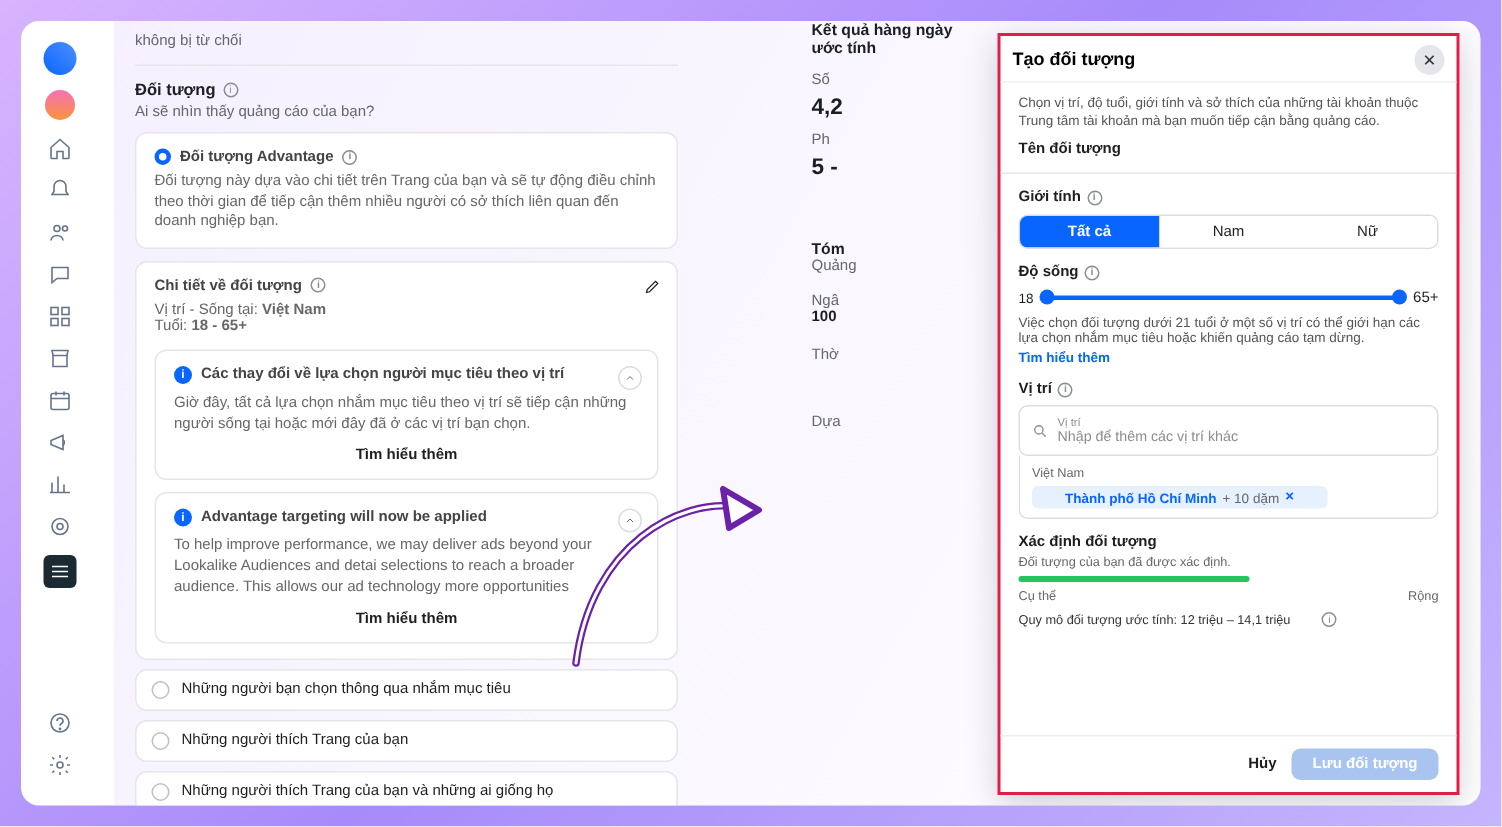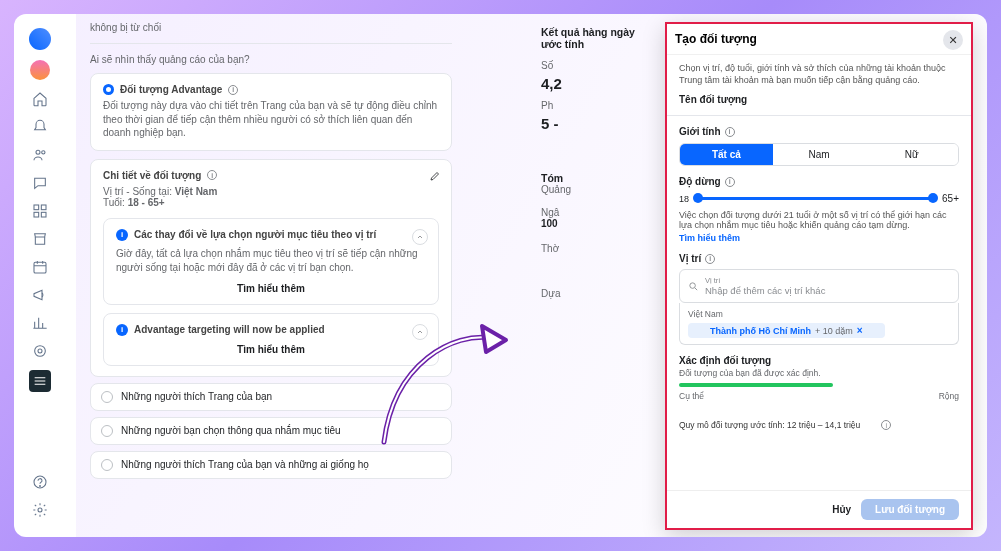--- a/index.html
+++ b/index.html
@@ -45,25 +45,25 @@
 .link{color:#0866ff;font-size:9px;font-weight:600;margin-top:3px;display:inline-block}
 .loc-in{border:1px solid #dadde1;border-radius:6px;padding:6px 8px;margin-top:5px;display:flex;align-items:center;gap:6px}
 .loc-in svg{width:11px;height:11px;stroke:#8a8d91;fill:none;stroke-width:2}
 .loc-in .ph{font-size:9.5px;color:#8a8d91}
 .loc-in .ph-top{font-size:7.5px;color:#8a8d91}
 .chipbox{border:1px solid #dadde1;border-radius:0 0 6px 6px;border-top:0;padding:6px 8px;font-size:9px}
 .chip{display:inline-flex;align-items:center;gap:4px;background:#e7f0fd;color:#0866ff;border-radius:4px;padding:2px 22px;font-size:9px;font-weight:600}
 .chip .x{color:#0866ff;font-size:10px}
 .def-bar{height:4px;background:#22c55e;border-radius:2px;margin-top:5px;width:55%}
 .def-row{display:flex;justify-content:space-between;font-size:8.5px;color:#65676b;margin-top:4px}
-.est{font-size:8.5px;color:#333;margin-top:19px;display:flex;align-items:flex-start;gap:21px}
+.est{font-size:8.5px;color:#333;margin-top:6px;display:flex;align-items:flex-start;gap:21px}
 .rp-foot{border-top:1px solid #eee;padding:8px 12px;display:flex;justify-content:flex-end;gap:10px;align-items:center}
 .btn-cancel{font-size:10px;color:#1c1e21;font-weight:600}
 .btn-save{font-size:10px;background:#a9c4ef;color:#fff;padding:5px 14px;border-radius:6px;font-weight:600}
-.bg-peek{position:absolute;right:336px;top:12px;width:110px;color:#444}
+.bg-peek{position:absolute;right:336px;top:0;width:110px;color:#444}
 .bg-peek .hk{font-size:10.5px;font-weight:700;color:#1c1e21}
 .bg-peek .bignum{font-size:15px;font-weight:700;color:#1c1e21;margin-top:4px}
 .arrow-svg{position:absolute;left:360px;top:288px;width:140px;height:150px;pointer-events:none}
 hr.sep{border:0;border-top:1px solid #e4e6eb;margin:10px 0}
 .left-col{width:362px}
 </style>
 </head>
 <body>
 
 <div class="stage">
@@ -151,20 +151,24 @@
           </svg>
         </div>
     <div style="height:8px"></div>
   </nav>
 
   <main class="content">
     <div class="left-col">
     <div class="small">không bị từ chối</div>
     <hr class="sep">
 
+    <div style="display:flex;align-items:center;gap:5px">
+      <span class="h-small">Đối tượng</span>
+      <span class="info-ring">i</span>
+    </div>
     <div class="small" style="margin-top:3px">Ai sẽ nhìn thấy quảng cáo của bạn?</div>
 
     <div class="card">
       <div class="card-header">
         <span style="width:11px;height:11px;border:3px solid #0866ff;border-radius:50%;background:#fff"></span>
         <span>Đối tượng Advantage</span>
         <span class="info-ring">i</span>
       </div>
       <div class="small" style="margin-top:4px;line-height:1.35">Đối tượng này dựa vào chi tiết trên Trang của bạn và sẽ tự động điều chỉnh theo thời gian để tiếp cận thêm nhiều người có sở thích liên quan đến doanh nghiệp bạn.</div>
     </div>
@@ -203,31 +207,32 @@
       <div class="card" style="margin-top:8px">
         <div class="chev">
                 <svg viewBox="0 0 24 24">
                   <path d="M6 15l6-6 6 6"></path>
                 </svg>
               </div>
         <div class="card-header">
                 <span class="info-dot">i</span>
                 <span>Advantage targeting will now be applied</span>
               </div>
+        <div class="small" style="margin-top:6px;line-height:1.4">To help improve performance, we may deliver ads beyond your Lookalike Audiences and detai selections to reach a broader audience. This allows our ad technology more opportunities</div>
         <div class="learn">Tìm hiểu thêm</div>
       </div>
     </div>
 
+    <div class="radio-row">
+            <span class="radio-circle"></span>
+            <span>Những người bạn chọn thông qua nhắm mục tiêu</span>
+          </div>
     <div class="radio-row">
             <span class="radio-circle"></span>
             <span>Những người thích Trang của bạn</span>
-          </div>
-    <div class="radio-row">
-            <span class="radio-circle"></span>
-            <span>Những người bạn chọn thông qua nhắm mục tiêu</span>
           </div>
     <div class="radio-row">
             <span class="radio-circle"></span>
             <span>Những người thích Trang của bạn và những ai giống họ</span>
           </div>
 
     </div>
   </main>
 
   <div class="bg-peek">
@@ -264,21 +269,21 @@
             <span>Giới tính</span>
             <span class="info-ring">i</span>
           </div>
       <div class="seg">
         <div class="active">Tất cả</div>
         <div>Nam</div>
         <div>Nữ</div>
       </div>
 
       <div class="rp-label" style="margin-top:10px">
-            <span>Độ dừng</span>
+            <span>Độ sống</span>
             <span class="info-ring">i</span>
           </div>
       <div class="age-row">
         <span style="font-size:9px">18</span>
         <div class="track">
               <div class="thumb t1"></div>
               <div class="thumb t2"></div>
             </div>
         <span style="font-size:10px">65+</span>
       </div>

